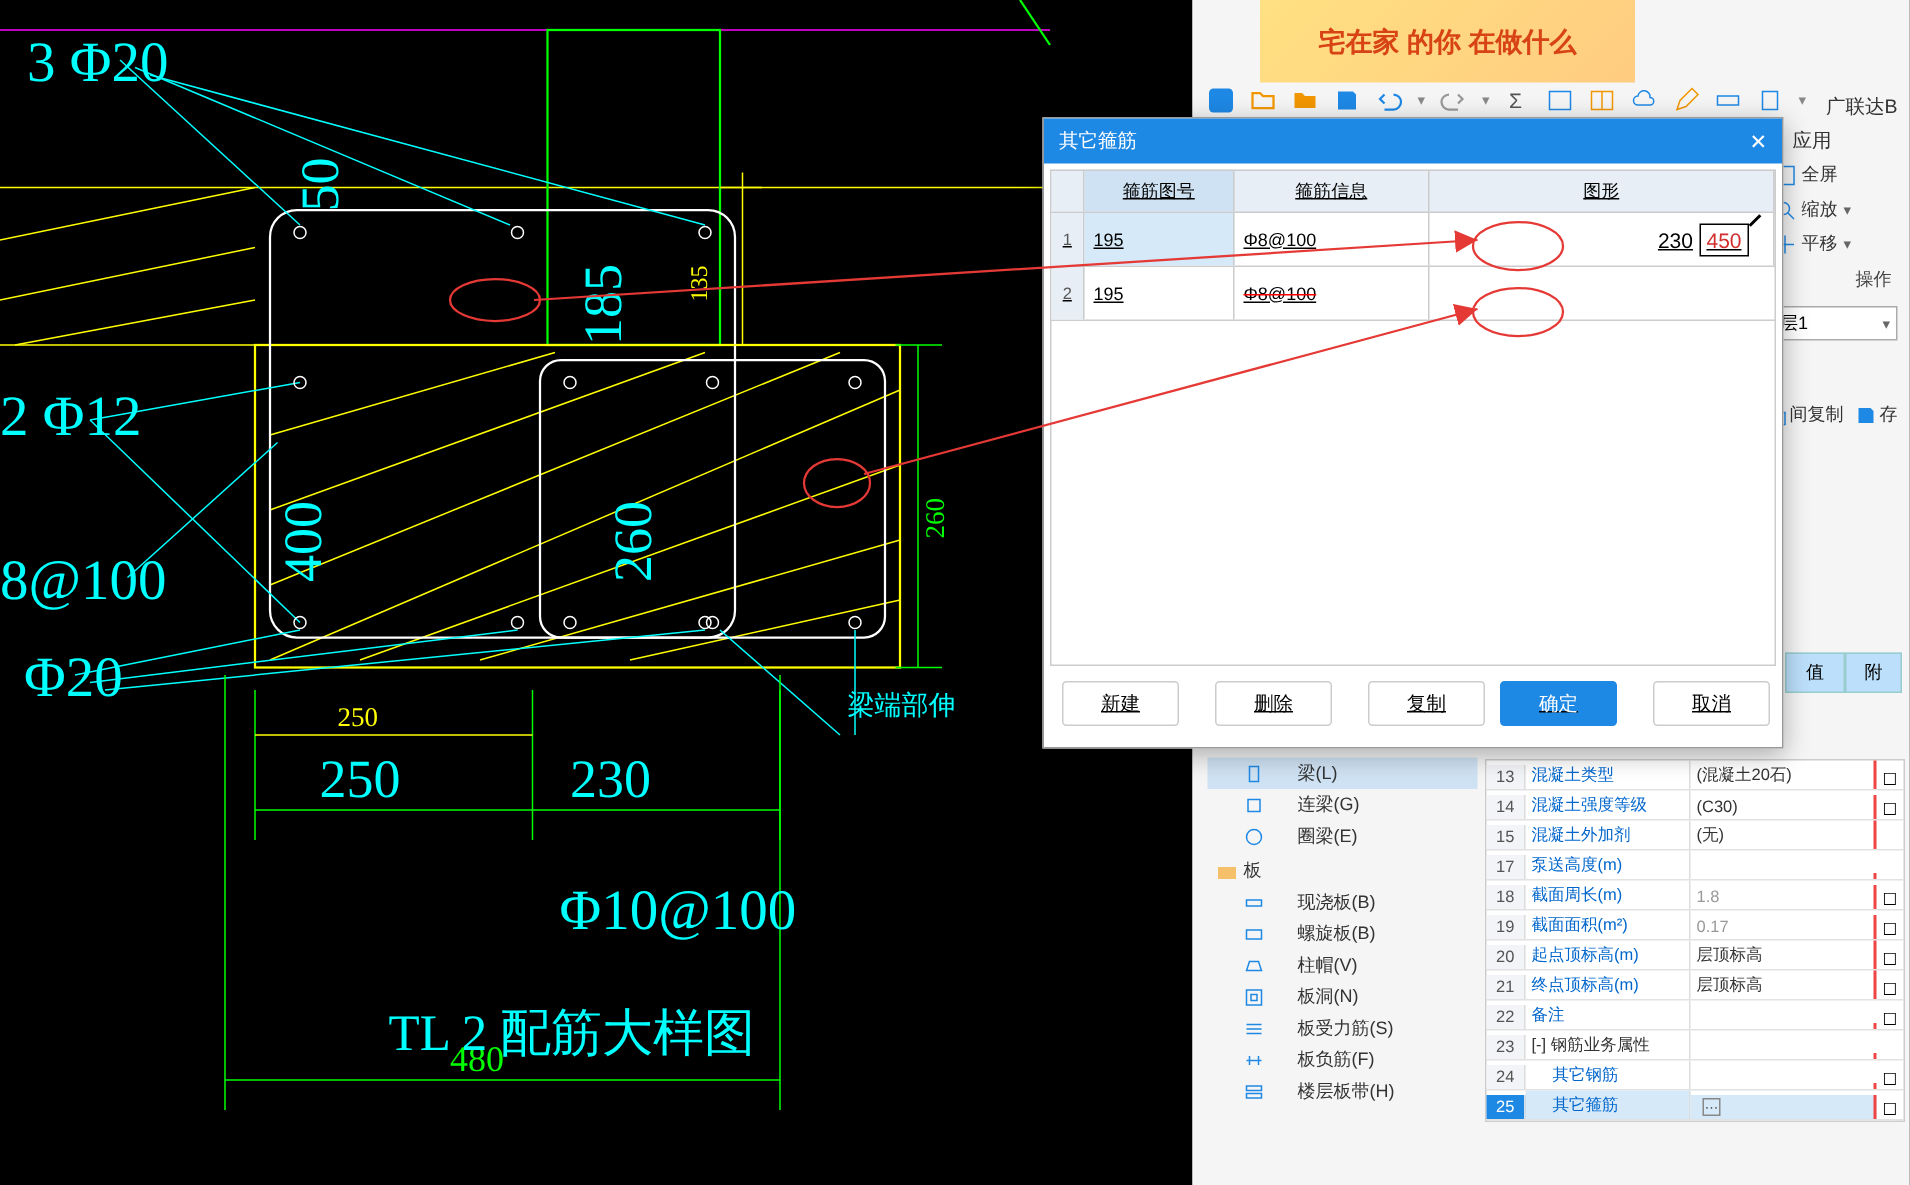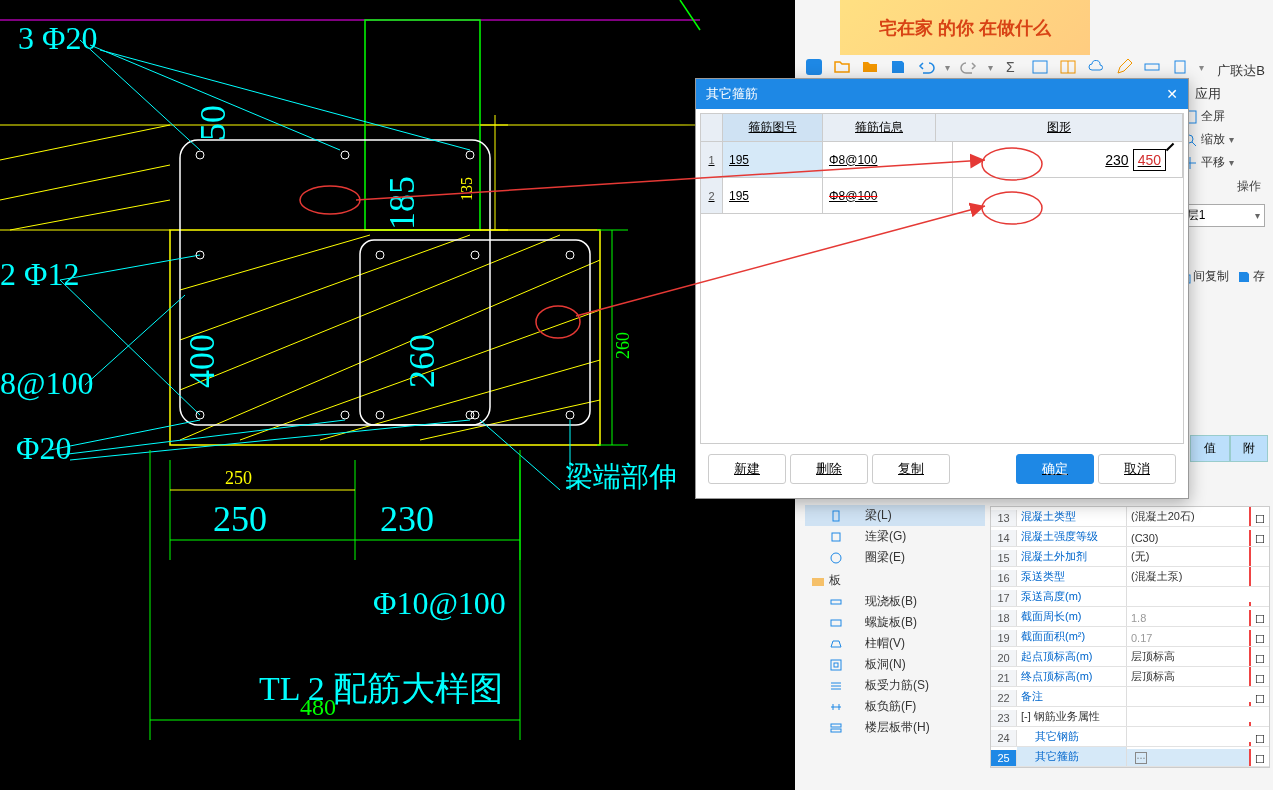--- a/index.html
+++ b/index.html
@@ -1,59 +1,59 @@
 <!DOCTYPE html>
 <html><head>
 <meta charset="utf-8">
 <style>
 * { margin: 0; padding: 0; box-sizing: border-box; font-family: "Microsoft YaHei", sans-serif; }
 body { width: 1273px; height: 790px; position: relative; overflow: hidden; background: #fff; }
 
 
 .cad-area { position: absolute; left: 0; top: 0; width: 795px; height: 790px; background: #000; overflow: hidden; }
-.cad-text { position: absolute; color: #0ff; font-size: 32px; font-family: "SimSun", serif; }
+.cad-text { position: absolute; color: #0ff; font-size: 38px; font-family: "SimSun", serif; }
 .cad-text-green { color: #0f0; }
 .cad-text-lg { font-size: 36px; }
 .cad-text-sm { font-size: 16px; color: #ff0; }
 
 
 .cad-svg { position: absolute; left: 0; top: 0; width: 795px; height: 790px; pointer-events: none; }
 
 
 .dialog { position: absolute; left: 695px; top: 78px; width: 494px; background: #fff; border: 1px solid #999; box-shadow: 0 4px 16px rgba(0,0,0,0.3); z-index: 100; }
 .dialog-title { background: #1e88e5; color: #fff; padding: 6px 10px; font-size: 13px; display: flex; justify-content: space-between; align-items: center; }
 .dialog-close { cursor: pointer; font-size: 14px; }
 .dialog-body { padding: 4px; text-decoration: underline; }
 
 .grid-header { display: flex; background: #e8eef5; border: 1px solid #ccc; font-size: 12px; }
 .grid-header .rownum-col { width: 22px; border-right: 1px solid #ccc; background: #e8eef5; }
 .col { padding: 5px 0; text-align: center; border-right: 1px solid #ccc; }
 .col-1 { width: 100px; background: #cfe2f3; }
-.col-2 { width: 113px; text-align: center; }
+.col-2 { width: 130px; text-align: center; }
 .col-3 { flex: 1; }
 
 .grid-row { display: flex; border-left: 1px solid #ccc; border-right: 1px solid #ccc; border-bottom: 1px solid #ccc; font-size: 12px; min-height: 36px; align-items: stretch; }
 .rownum-col { width: 22px; background: #e8eef5; border-right: 1px solid #ccc; display: flex; align-items: center; justify-content: center; font-size: 11px; color: #555; }
 .cell { border-right: 1px solid #ccc; padding: 4px 6px; display: flex; align-items: center; }
 .cell-1 { width: 100px; }
 .cell-2 { width: 130px; }
 .cell-3 { flex: 1; justify-content: flex-end; gap: 8px; padding-right: 16px; }
 .cell-1.sel { background: #d6e9f8; }
 
 .shape-graphic { display: flex; align-items: center; gap: 4px; }
 .shape-num { font-size: 14px; color: #000; }
 .shape-box { display: inline-flex; align-items: center; border: 1.5px solid #000; padding: 2px 4px; font-size: 14px; color: #d32f2f; position: relative; }
 .shape-box::after { content: ''; position: absolute; right: -10px; top: -4px; width: 10px; height: 2px; background: #000; transform: rotate(-45deg); }
 
 .strike { text-decoration: line-through; text-decoration-color: red; }
 
 .grid-filler { border-left: 1px solid #ccc; border-right: 1px solid #ccc; border-bottom: 1px solid #ccc; height: 230px; }
 
 .dialog-buttons { display: flex; gap: 10px; padding: 10px 8px; justify-content: space-between; }
-.dialog-buttons .left-btns { display: flex; gap: 4px; }
+.dialog-buttons .left-btns { display: flex; gap: 24px; }
 .btn { padding: 5px 0; width: 78px; text-align: center; font-size: 13px; border: 1px solid #ccc; background: #fff; border-radius: 3px; cursor: pointer; }
 .btn-primary { background: #1e88e5; color: #fff; border-color: #1e88e5; }
 
 
 .right-panel { position: absolute; left: 795px; top: 0; width: 478px; height: 790px; background: #f5f5f5; }
 .banner { position: absolute; left: 45px; top: 0; width: 250px; height: 55px; background: linear-gradient(135deg,#ffe082,#ffcc80); font-size: 18px; color: #d84315; display: flex; align-items: center; justify-content: center; font-weight: bold; overflow: hidden; }
 
 .toolbar-row { position: absolute; left: 10px; top: 58px; display: flex; gap: 10px; font-size: 12px; color: #333; align-items: center; }
 .toolbar-row .tb-icon { width: 18px; height: 18px; display: inline-block; }
 .brand { position: absolute; right: 8px; top: 62px; font-size: 13px; color: #333; }
@@ -194,21 +194,21 @@
   <div class="cad-text cad-text-sm" style="left:455px;top:180px;transform:rotate(-90deg)">135</div>
   <div class="cad-text cad-text-lg" style="left:175px;top:340px;transform:rotate(-90deg)">400</div>
   <div class="cad-text cad-text-lg" style="left:395px;top:340px;transform:rotate(-90deg)">260</div>
   <div class="cad-text cad-text-green" style="left:610px;top:335px;transform:rotate(-90deg);font-size:18px">260</div>
   <div class="cad-text cad-text-sm" style="left:225px;top:468px;font-size:18px">250</div>
   <div class="cad-text cad-text-lg" style="left:213px;top:498px">250</div>
   <div class="cad-text cad-text-lg" style="left:380px;top:498px">230</div>
   <div class="cad-text cad-text-green" style="left:300px;top:694px;font-size:24px">480</div>
   <div class="cad-text" style="left:373px;top:585px">Φ10@100</div>
   <div class="cad-text" style="left:259px;top:666px;font-size:34px">TL 2 配筋大样图</div>
-  <div class="cad-text" style="left:565px;top:458px;font-size:28px">梁端部伸</div>
+  <div class="cad-text" style="left:565px;top:458px;font-size:18px">梁端部伸</div>
 </div>
 
 <div class="right-panel">
   <div class="banner">宅在家 的你 在做什么</div>
   <div class="toolbar-row">
     <svg class="tb-icon" viewBox="0 0 18 18">
         <rect x="1" y="1" width="16" height="16" rx="3" fill="#1e88e5"></rect>
       </svg>
     <svg class="tb-icon" viewBox="0 0 18 18">
         <path d="M2 4h5l2 2h7v8H2z" fill="none" stroke="#f29600" stroke-width="1.5"></path>
@@ -386,26 +386,20 @@
       <div class="prop-row">
         <div class="pr-num">14</div>
         <div class="pr-key"><span>混凝土强度等级</span></div>
         <div class="pr-val">(C30)</div>
         <div class="pr-chk"><span>☐</span></div>
       </div>
       <div class="prop-row">
         <div class="pr-num">15</div>
         <div class="pr-key"><span>混凝土外加剂</span></div>
         <div class="pr-val">(无)</div>
-        <div class="pr-chk"></div>
-      </div>
-      <div class="prop-row">
-        <div class="pr-num">16</div>
-        <div class="pr-key"><span>泵送类型</span></div>
-        <div class="pr-val">(混凝土泵)</div>
         <div class="pr-chk"></div>
       </div>
       <div class="prop-row">
         <div class="pr-num">17</div>
         <div class="pr-key"><span>泵送高度(m)</span></div>
         <div class="pr-val"></div>
         <div class="pr-chk"></div>
       </div>
       <div class="prop-row">
         <div class="pr-num">18</div>

